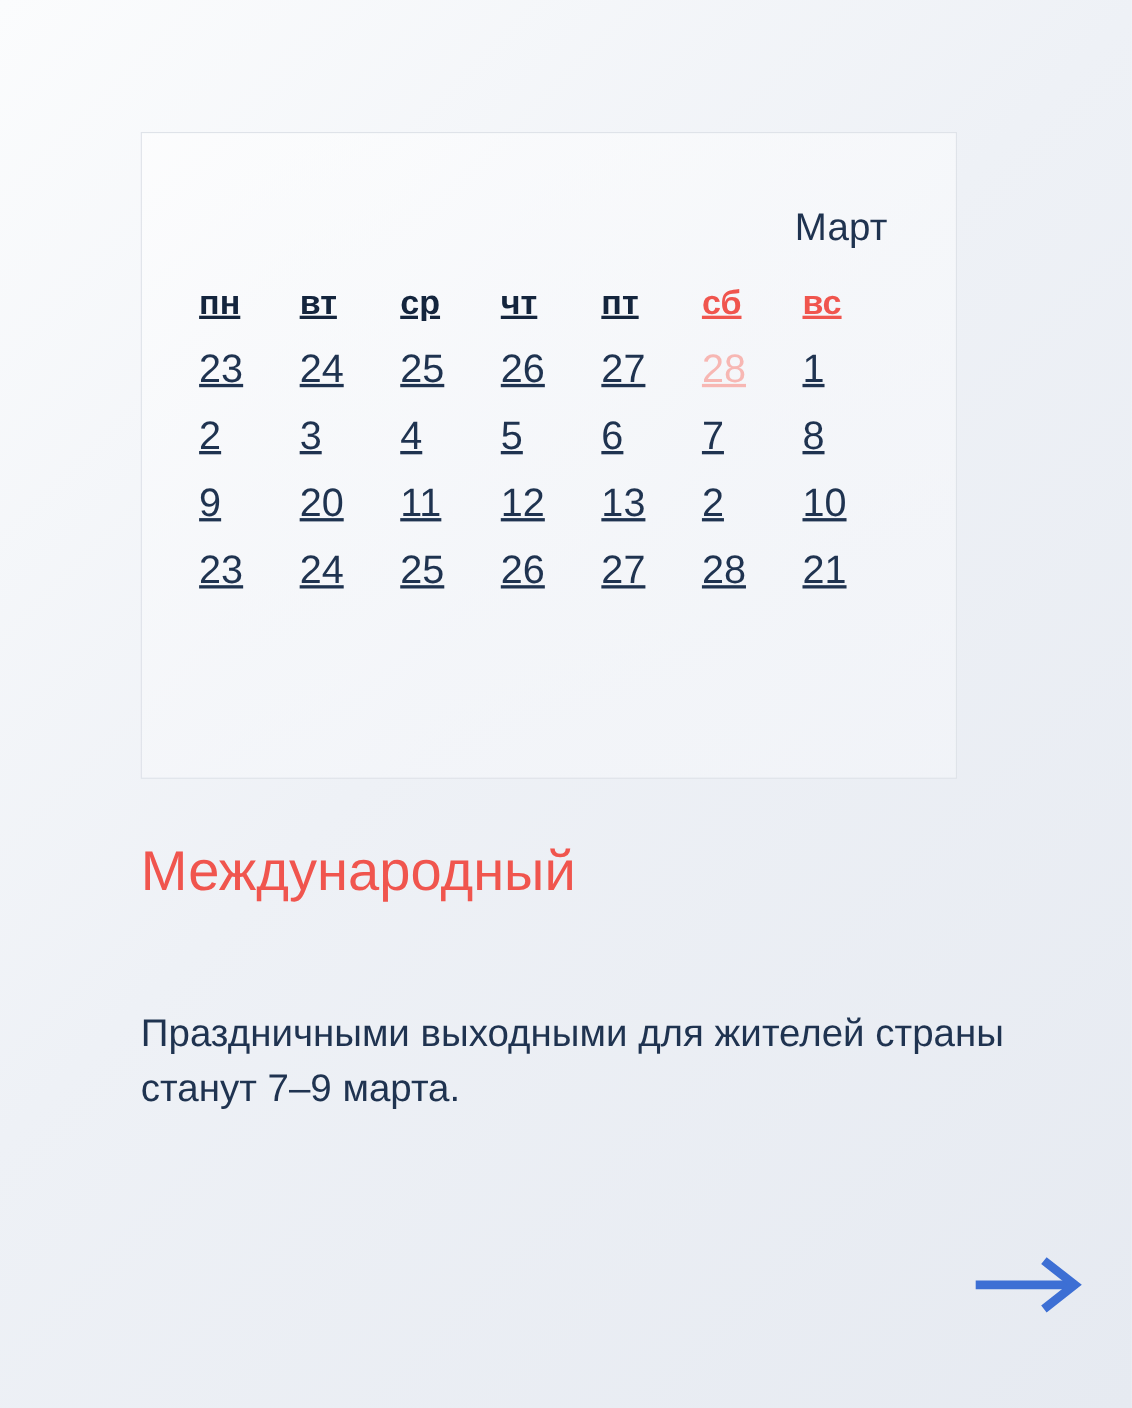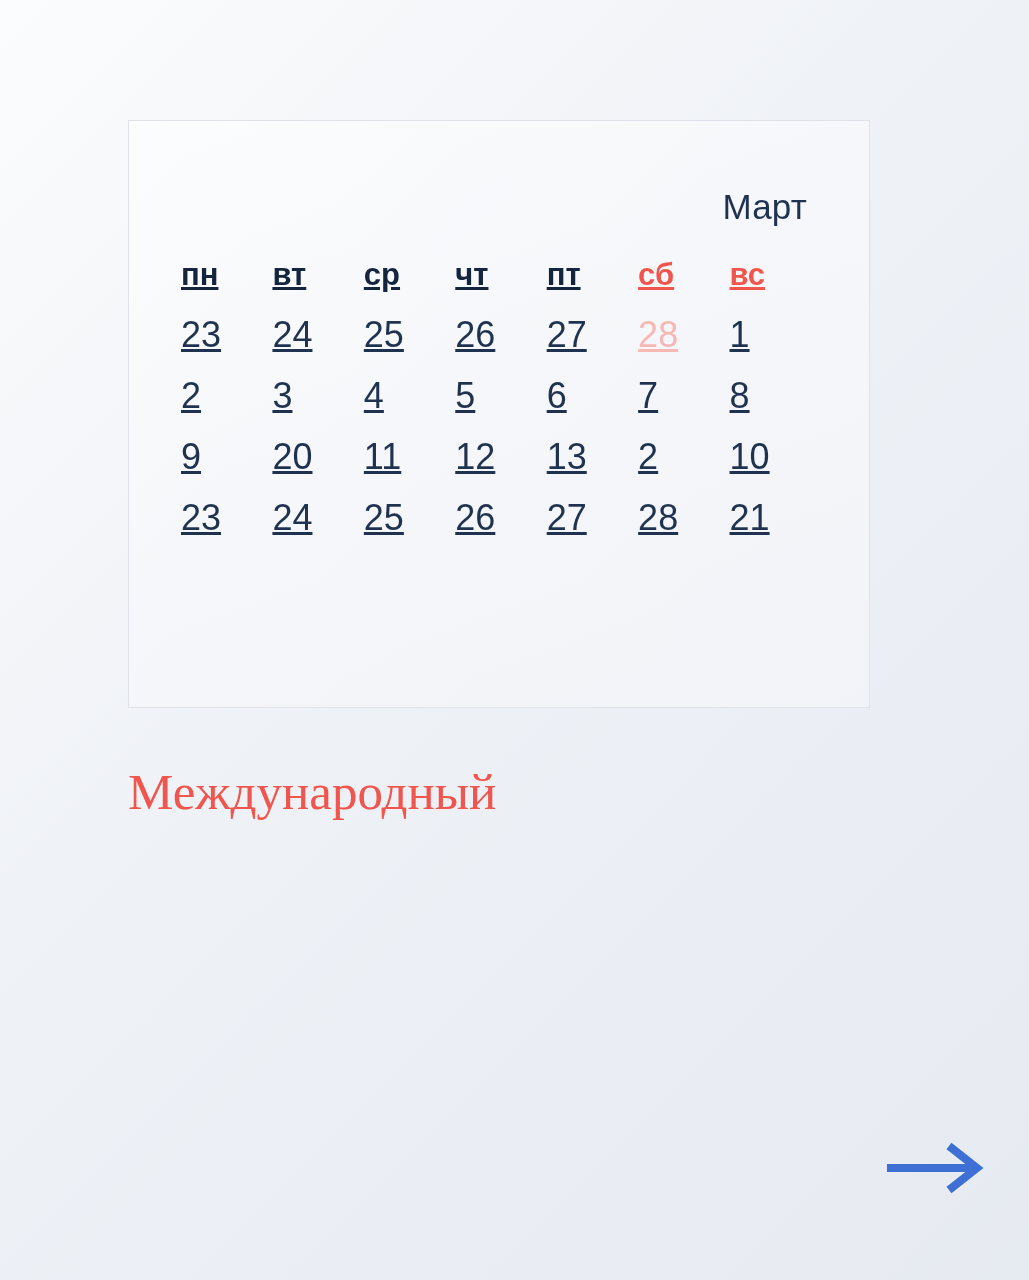--- a/index.html
+++ b/index.html
@@ -71,21 +71,21 @@
   td.we { color: #f0554e; }
   td.hl { color: #f0554e; }
   td.empty { color: transparent; }
 
   
   .headline {
     position: absolute;
     left: 128px;
     top: 762px;
     width: 700px;
-    font-family: Liberation Serif, serif;
+    font-family: Liberation Sans, sans-serif;
     font-size: 51px;
     line-height: 1.18;
     color: #f0554e;
     font-weight: normal;
     margin: 0;
   }
   .subtext {
     position: absolute;
     left: 128px;
     top: 915px;
@@ -164,20 +164,21 @@
             <td class="we">21</td>
           </tr>
         </tbody>
     </table>
   </div>
 
   <h1 class="headline">
     <span>Международный</span><br>
   </h1>
 
+  <p class="subtext">Праздничными выходными для жителей страны станут 7–9 марта.</p>
 
   <div class="next-arrow">
     <svg width="104" height="60" viewBox="0 0 104 60">
       <line x1="4" y1="30" x2="88" y2="30" stroke="#3d6fd4" stroke-width="8" stroke-linecap="butt"></line>
       <polyline points="66,8 94,30 66,52" fill="none" stroke="#3d6fd4" stroke-width="8" stroke-linecap="butt" stroke-linejoin="miter"></polyline>
     </svg>
   </div>
 
 </div>
 

